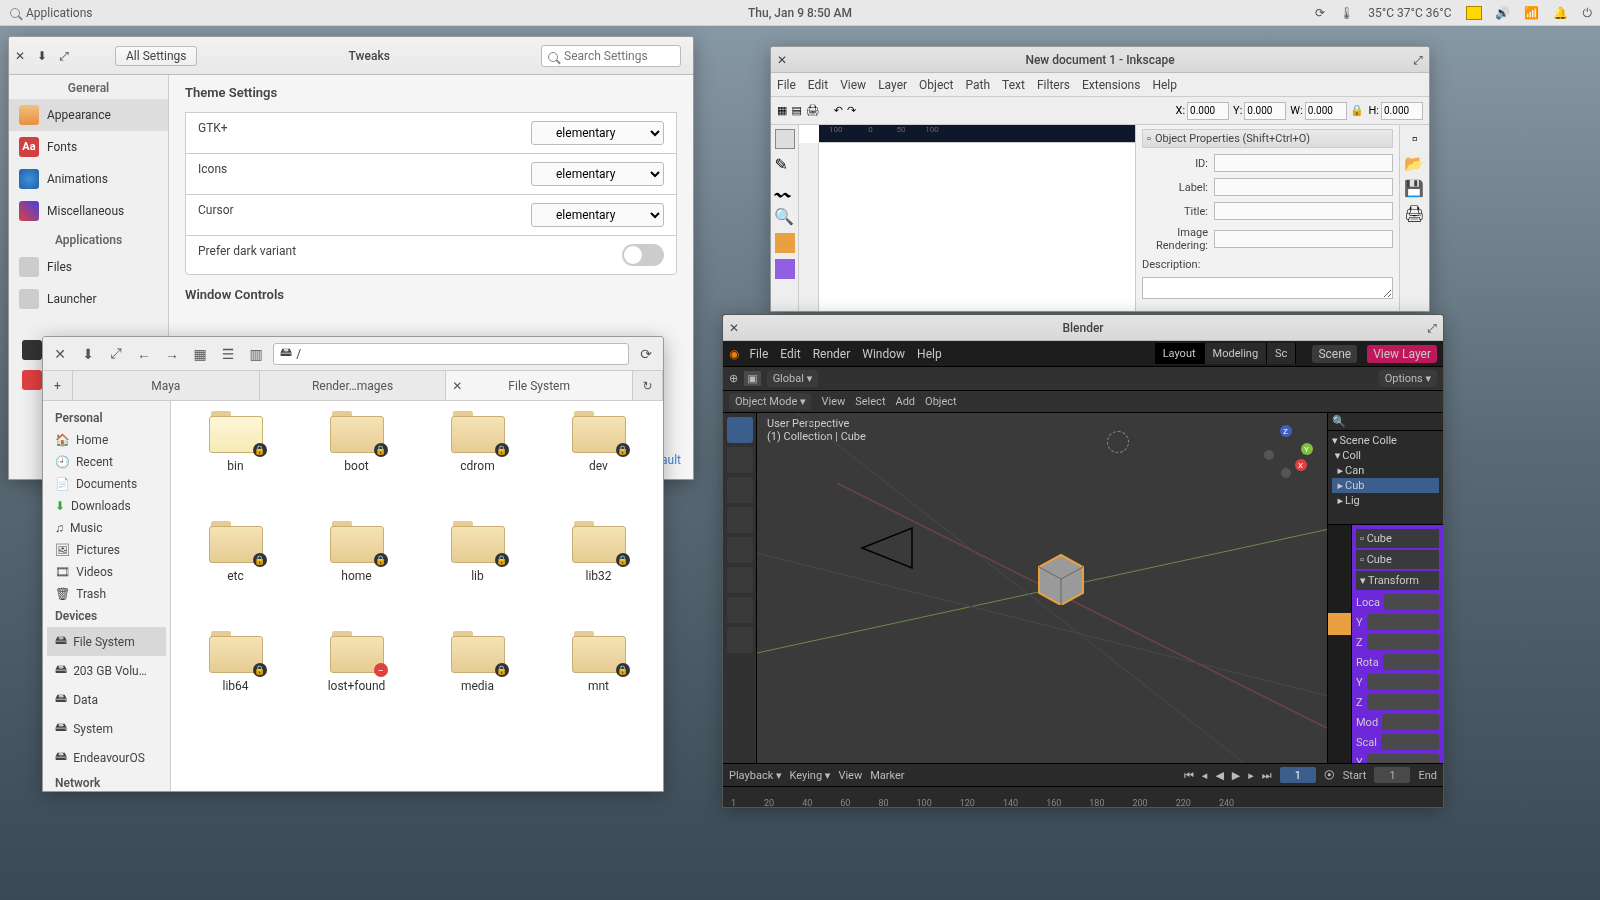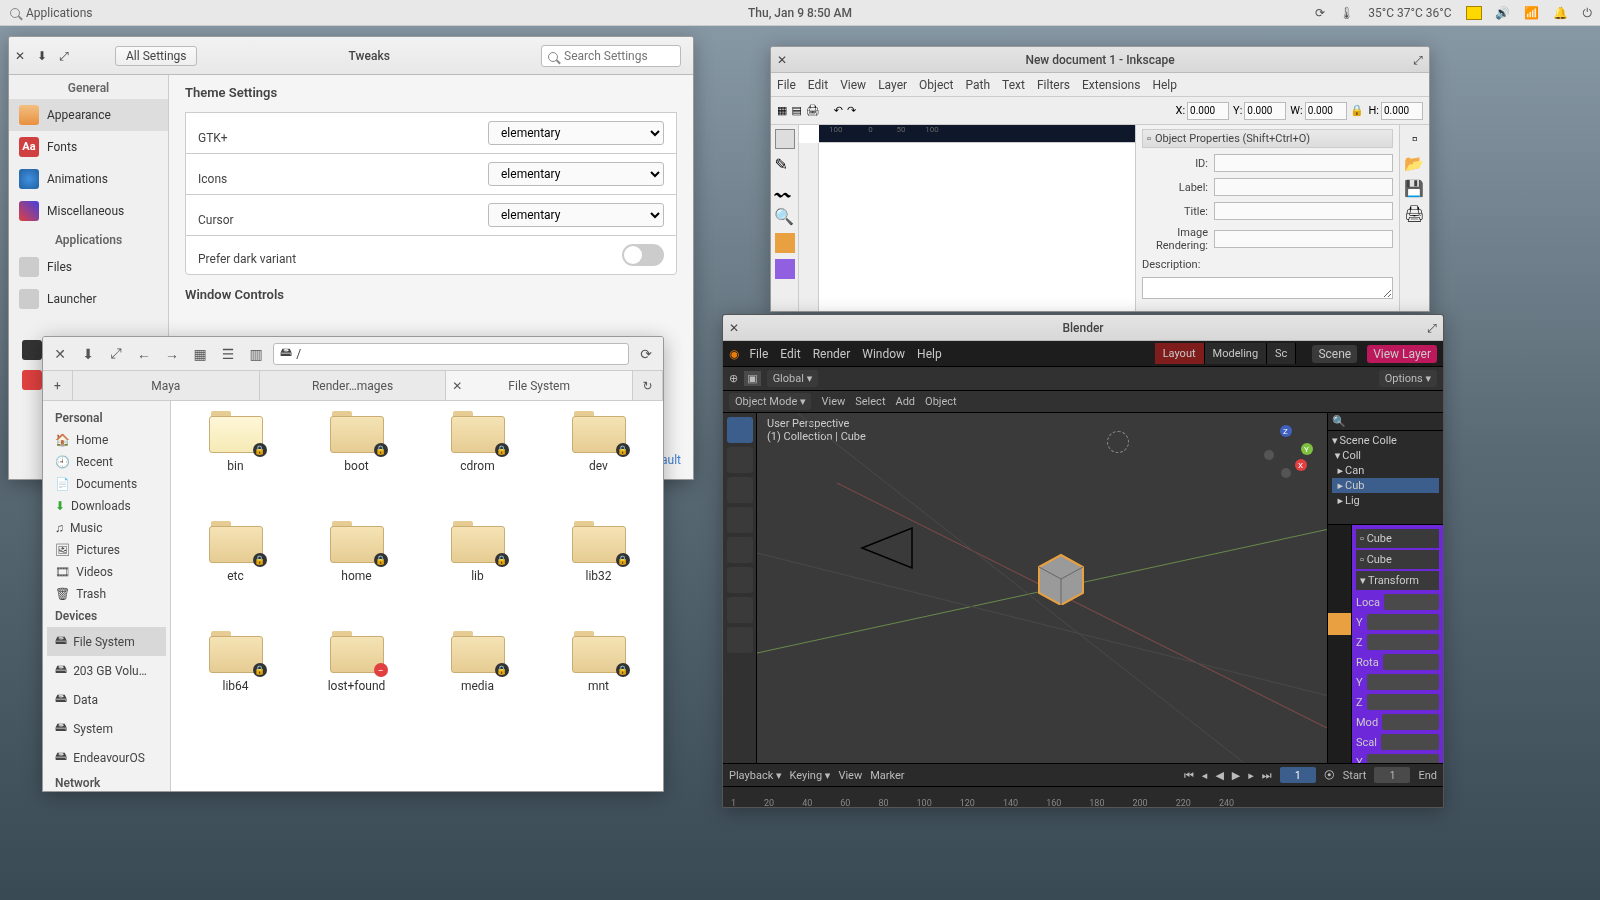--- a/index.html
+++ b/index.html
@@ -24,25 +24,25 @@
 #tweaks .back-btn { margin-left: 40px; padding: 2px 10px; background: linear-gradient(#fafafa,#eee); border: 1px solid #bbb; border-radius: 3px; font-size: 12px; }
 #tweaks .search { margin-right: 8px; width: 140px; height: 22px; border: 1px solid #bbb; border-radius: 3px; padding: 0 6px 0 22px; font-size: 12px; background: #fff; }
 #tweaks .body { display: flex; flex: 1; overflow: hidden; }
 #tweaks .sidebar { width: 160px; background: #f0f0f0; border-right: 1px solid #ccc; overflow-y: auto; }
 #tweaks .sb-header { font-size: 12px; font-weight: 600; color: #666; padding: 6px 10px 4px; text-align: center; }
 #tweaks .sb-item { display: flex; align-items: center; gap: 8px; padding: 6px 10px; font-size: 12px; color: #333; cursor: default; }
 #tweaks .sb-item.active { background: #ddd; }
 #tweaks .sb-icon { width: 20px; height: 20px; display: inline-block; border-radius: 3px; }
 #tweaks .content { flex: 1; padding: 10px 16px; overflow-y: auto; }
 #tweaks .section-title { font-size: 13px; font-weight: 600; color: #444; margin-bottom: 12px; }
-#tweaks .setting-row { display: flex; align-items: flex-end; border: 1px solid #ccc; border-bottom: none; padding: 8px 12px; background: #fff; font-size: 12px; }
+#tweaks .setting-row { display: flex; align-items: flex-start; border: 1px solid #ccc; border-bottom: none; padding: 8px 12px; background: #fff; font-size: 12px; }
 #tweaks .setting-row:first-of-type { border-radius: 4px 4px 0 0; }
 #tweaks .setting-row.last { border-bottom: 1px solid #ccc; border-radius: 0 0 4px 4px; margin-bottom: 12px; }
 #tweaks .setting-row .label { flex: 1; color: #444; }
-#tweaks .setting-row select { width: 176px; height: 24px; border: 1px solid #bbb; border-radius: 3px; background: #fafafa; font-size: 12px; padding: 0 8px; }
+#tweaks .setting-row select { width: 133px; height: 24px; border: 1px solid #bbb; border-radius: 3px; background: #fafafa; font-size: 12px; padding: 0 20px; }
 .toggle { width: 42px; height: 22px; background: #ccc; border-radius: 11px; position: relative; }
 .toggle:after { content: ""; position: absolute; width: 18px; height: 18px; background: #fff; border-radius: 50%; top: 2px; left: 2px; }
 
 
 #files { top: 336px; left: 42px; width: 622px; height: 456px; z-index: 5; }
 #files .toolbar { height: 34px; background: #eee; border-bottom: 1px solid #ccc; display: flex; align-items: center; padding: 0 6px; gap: 6px; }
 #files .tbicon { width: 22px; height: 22px; display: flex; align-items: center; justify-content: center; color: #555; font-size: 14px; }
 #files .path { flex: 1; height: 22px; border: 1px solid #bbb; border-radius: 3px; background: #fff; display: flex; align-items: center; padding: 0 6px; font-size: 12px; color: #444; }
 #files .tabs { height: 30px; background: #eaeaea; border-bottom: 1px solid #ccc; display: flex; }
 #files .tab { flex: 1; display: flex; align-items: center; justify-content: center; font-size: 12px; border-right: 1px solid #ccc; color: #555; position: relative; }
@@ -83,21 +83,21 @@
 #inkscape .rpanel .prow .plabel { width: 100px; text-align: right; padding-right: 6px; }
 #inkscape .rpanel .prow input { flex: 1; height: 18px; border: 1px solid #bbb; background: #fafafa; }
 #inkscape .rtools { width: 30px; background: #eee; border-left: 1px solid #ccc; display: flex; flex-direction: column; align-items: center; padding: 4px 0; gap: 6px; }
 
 
 #blender { top: 314px; left: 722px; width: 722px; height: 494px; z-index: 4; background: #232323; border: 1px solid #555; }
 #blender .titlebar { background: linear-gradient(#e4e4e4,#d8d8d8); }
 #blender .topbar { height: 26px; background: #1d1d1d; border-bottom: 1px solid #000; display: flex; align-items: center; padding: 0 6px; gap: 10px; font-size: 12px; color: #c8c8c8; }
 #blender .topbar .tabset { margin-left: auto; display: flex; gap: 0; }
 #blender .topbar .wtab { padding: 4px 8px; background: #2a2a2a; font-size: 11px; border-right: 1px solid #000; }
-#blender .topbar .wtab.active { background: #7f1d1d; }
+#blender .topbar .wtab.active { background: #000000; }
 #blender .htools { height: 24px; background: #313131; border-bottom: 1px solid #000; display: flex; align-items: center; padding: 0 6px; gap: 6px; font-size: 11px; color: #bbb; }
 #blender .htools2 { height: 22px; background: #313131; border-bottom: 1px solid #000; display: flex; align-items: center; padding: 0 6px; gap: 10px; font-size: 11px; color: #bbb; }
 #blender .body { display: flex; flex: 1; overflow: hidden; position: relative; }
 #blender .ltool { width: 34px; background: #313131; border-right: 1px solid #000; display: flex; flex-direction: column; align-items: center; padding: 4px 0; gap: 4px; }
 #blender .ltool .bt { width: 26px; height: 26px; border-radius: 3px; background: #3a3a3a; }
 #blender .ltool .bt.active { background: #3b5e8c; }
 #blender .viewport { flex: 1; background: #3a3a3a; position: relative; overflow: hidden; }
 #blender .cube { position: absolute; width: 64px; height: 56px; left: 272px; top: 136px; }
 #blender .sunlamp { position: absolute; left: 350px; top: 18px; width: 22px; height: 22px; border: 1px dashed #888; border-radius: 50%; }
 #blender .axis-gizmo { position: absolute; top: 10px; right: 12px; width: 58px; height: 58px; }

